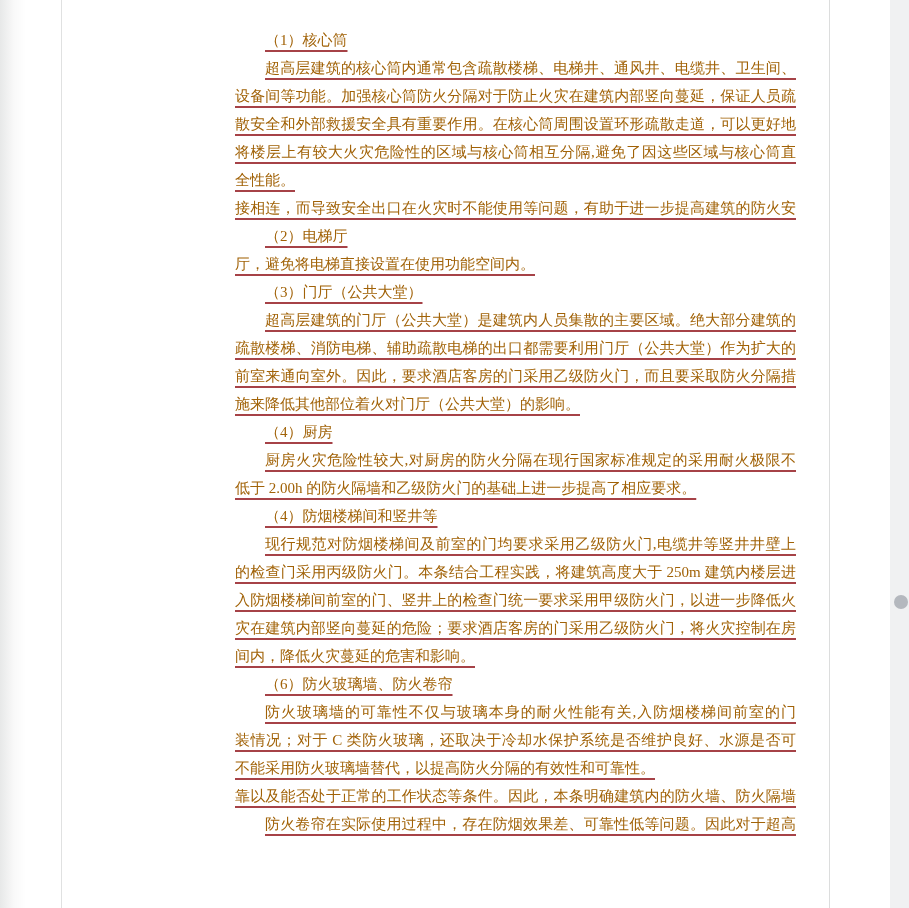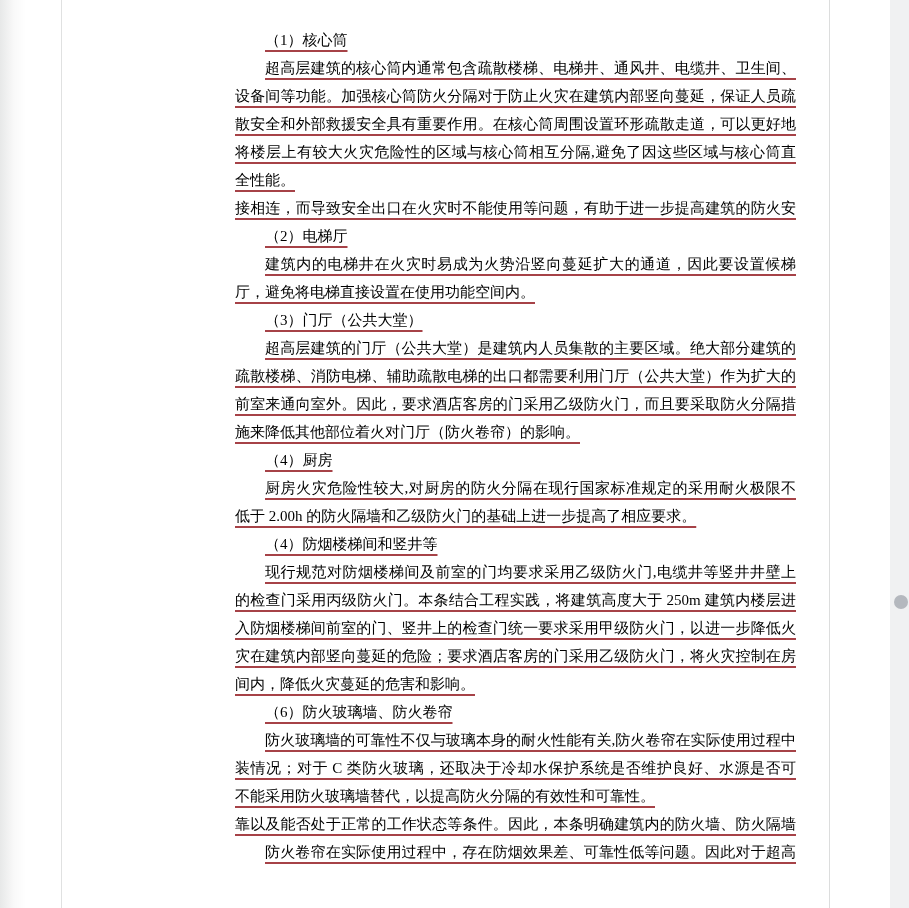--- a/index.html
+++ b/index.html
@@ -50,21 +50,21 @@
   .text-area {
     position: absolute;
     left: 173px;
     top: 26px;
     width: 561px;
   }
   .line {
     height: 28px;
     line-height: 28px;
     font-size: 15px;
-    color: #000000;
+    color: #a16207;
     white-space: nowrap;
     text-align: left;
   }
   .line.fill {
     white-space: normal;
     text-align: justify;
     text-align-last: justify;
   }
   .line.indent { text-indent: 30px; }
   .line .u {
@@ -83,38 +83,37 @@
   <div class="page">
     <div class="text-area" id="text-area">
         <div class="line indent"><span class="u">（1）核心筒</span></div>
         <div class="line indent fill"><span class="u">超高层建筑的核心筒内通常包含疏散楼梯、电梯井、通风井、电缆井、卫生间、</span></div>
         <div class="line fill"><span class="u">设备间等功能。加强核心筒防火分隔对于防止火灾在建筑内部竖向蔓延，保证人员疏</span></div>
         <div class="line fill"><span class="u">散安全和外部救援安全具有重要作用。在核心筒周围设置环形疏散走道，可以更好地</span></div>
         <div class="line fill"><span class="u">将楼层上有较大火灾危险性的区域与核心筒相互分隔,避免了因这些区域与核心筒直</span></div>
         <div class="line"><span class="u">全性能。</span></div>
         <div class="line fill"><span class="u">接相连，而导致安全出口在火灾时不能使用等问题，有助于进一步提高建筑的防火安</span></div>
         <div class="line indent"><span class="u">（2）电梯厅</span></div>
-        <div class="line indent fill"><span class="u">建筑内的电梯井在火灾时易成为火势沿竖向蔓延扩大的通道，因此要设置候梯</span></div>
         <div class="line"><span class="u">厅，避免将电梯直接设置在使用功能空间内。</span></div>
         <div class="line indent"><span class="u">（3）门厅（公共大堂）</span></div>
         <div class="line indent fill"><span class="u">超高层建筑的门厅（公共大堂）是建筑内人员集散的主要区域。绝大部分建筑的</span></div>
         <div class="line fill"><span class="u">疏散楼梯、消防电梯、辅助疏散电梯的出口都需要利用门厅（公共大堂）作为扩大的</span></div>
         <div class="line fill"><span class="u">前室来通向室外。因此，要求酒店客房的门采用乙级防火门，而且要采取防火分隔措</span></div>
-        <div class="line"><span class="u">施来降低其他部位着火对门厅（防火卷帘）的影响。</span></div>
+        <div class="line"><span class="u">施来降低其他部位着火对门厅（公共大堂）的影响。</span></div>
         <div class="line indent"><span class="u">（4）厨房</span></div>
         <div class="line indent fill"><span class="u">厨房火灾危险性较大,对厨房的防火分隔在现行国家标准规定的采用耐火极限不</span></div>
         <div class="line"><span class="u">低于 2.00h 的防火隔墙和乙级防火门的基础上进一步提高了相应要求。</span></div>
         <div class="line indent"><span class="u">（4）防烟楼梯间和竖井等</span></div>
         <div class="line indent fill"><span class="u">现行规范对防烟楼梯间及前室的门均要求采用乙级防火门,电缆井等竖井井壁上</span></div>
         <div class="line fill"><span class="u">的检查门采用丙级防火门。本条结合工程实践，将建筑高度大于 250m 建筑内楼层进</span></div>
         <div class="line fill"><span class="u">入防烟楼梯间前室的门、竖井上的检查门统一要求采用甲级防火门，以进一步降低火</span></div>
         <div class="line fill"><span class="u">灾在建筑内部竖向蔓延的危险；要求酒店客房的门采用乙级防火门，将火灾控制在房</span></div>
         <div class="line"><span class="u">间内，降低火灾蔓延的危害和影响。</span></div>
         <div class="line indent"><span class="u">（6）防火玻璃墙、防火卷帘</span></div>
-        <div class="line indent fill"><span class="u">防火玻璃墙的可靠性不仅与玻璃本身的耐火性能有关,防火卷帘在实际使用过程中</span></div>
+        <div class="line indent fill"><span class="u">防火玻璃墙的可靠性不仅与玻璃本身的耐火性能有关,入防烟楼梯间前室的门</span></div>
         <div class="line fill"><span class="u">装情况；对于 C 类防火玻璃，还取决于冷却水保护系统是否维护良好、水源是否可</span></div>
         <div class="line"><span class="u">不能采用防火玻璃墙替代，以提高防火分隔的有效性和可靠性。</span></div>
         <div class="line fill"><span class="u">靠以及能否处于正常的工作状态等条件。因此，本条明确建筑内的防火墙、防火隔墙</span></div>
         <div class="line indent fill"><span class="u">防火卷帘在实际使用过程中，存在防烟效果差、可靠性低等问题。因此对于超高</span></div>
       </div>
   </div>
 
   <div class="scroll-track"></div>
   <div class="scroll-thumb"></div>
 </div>

